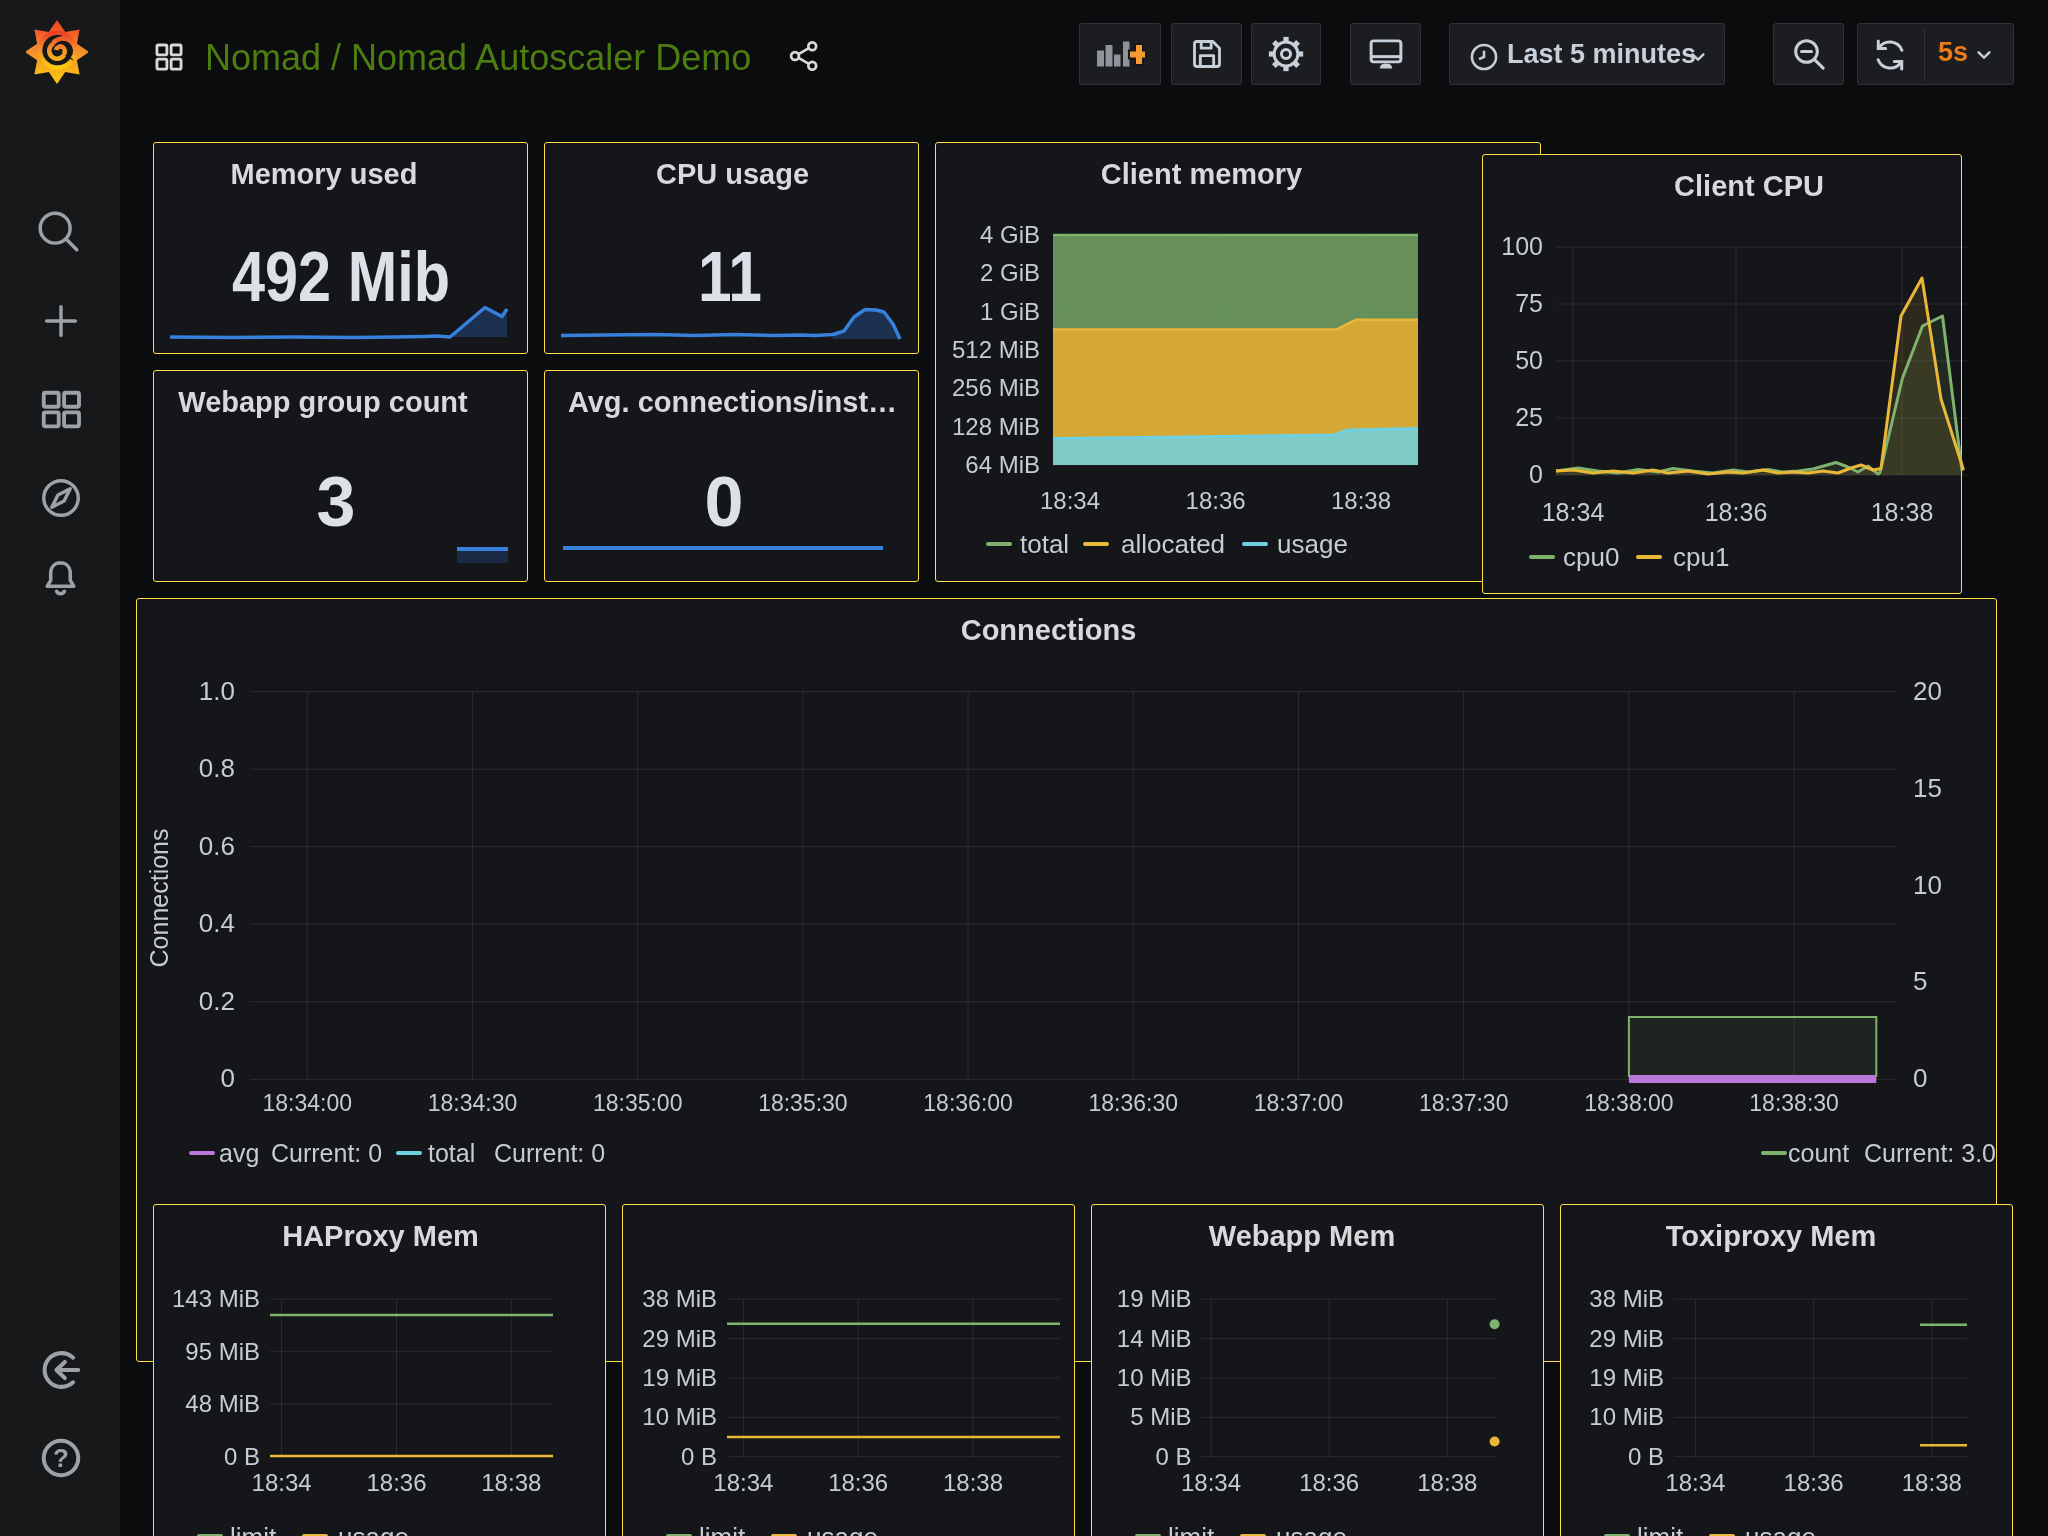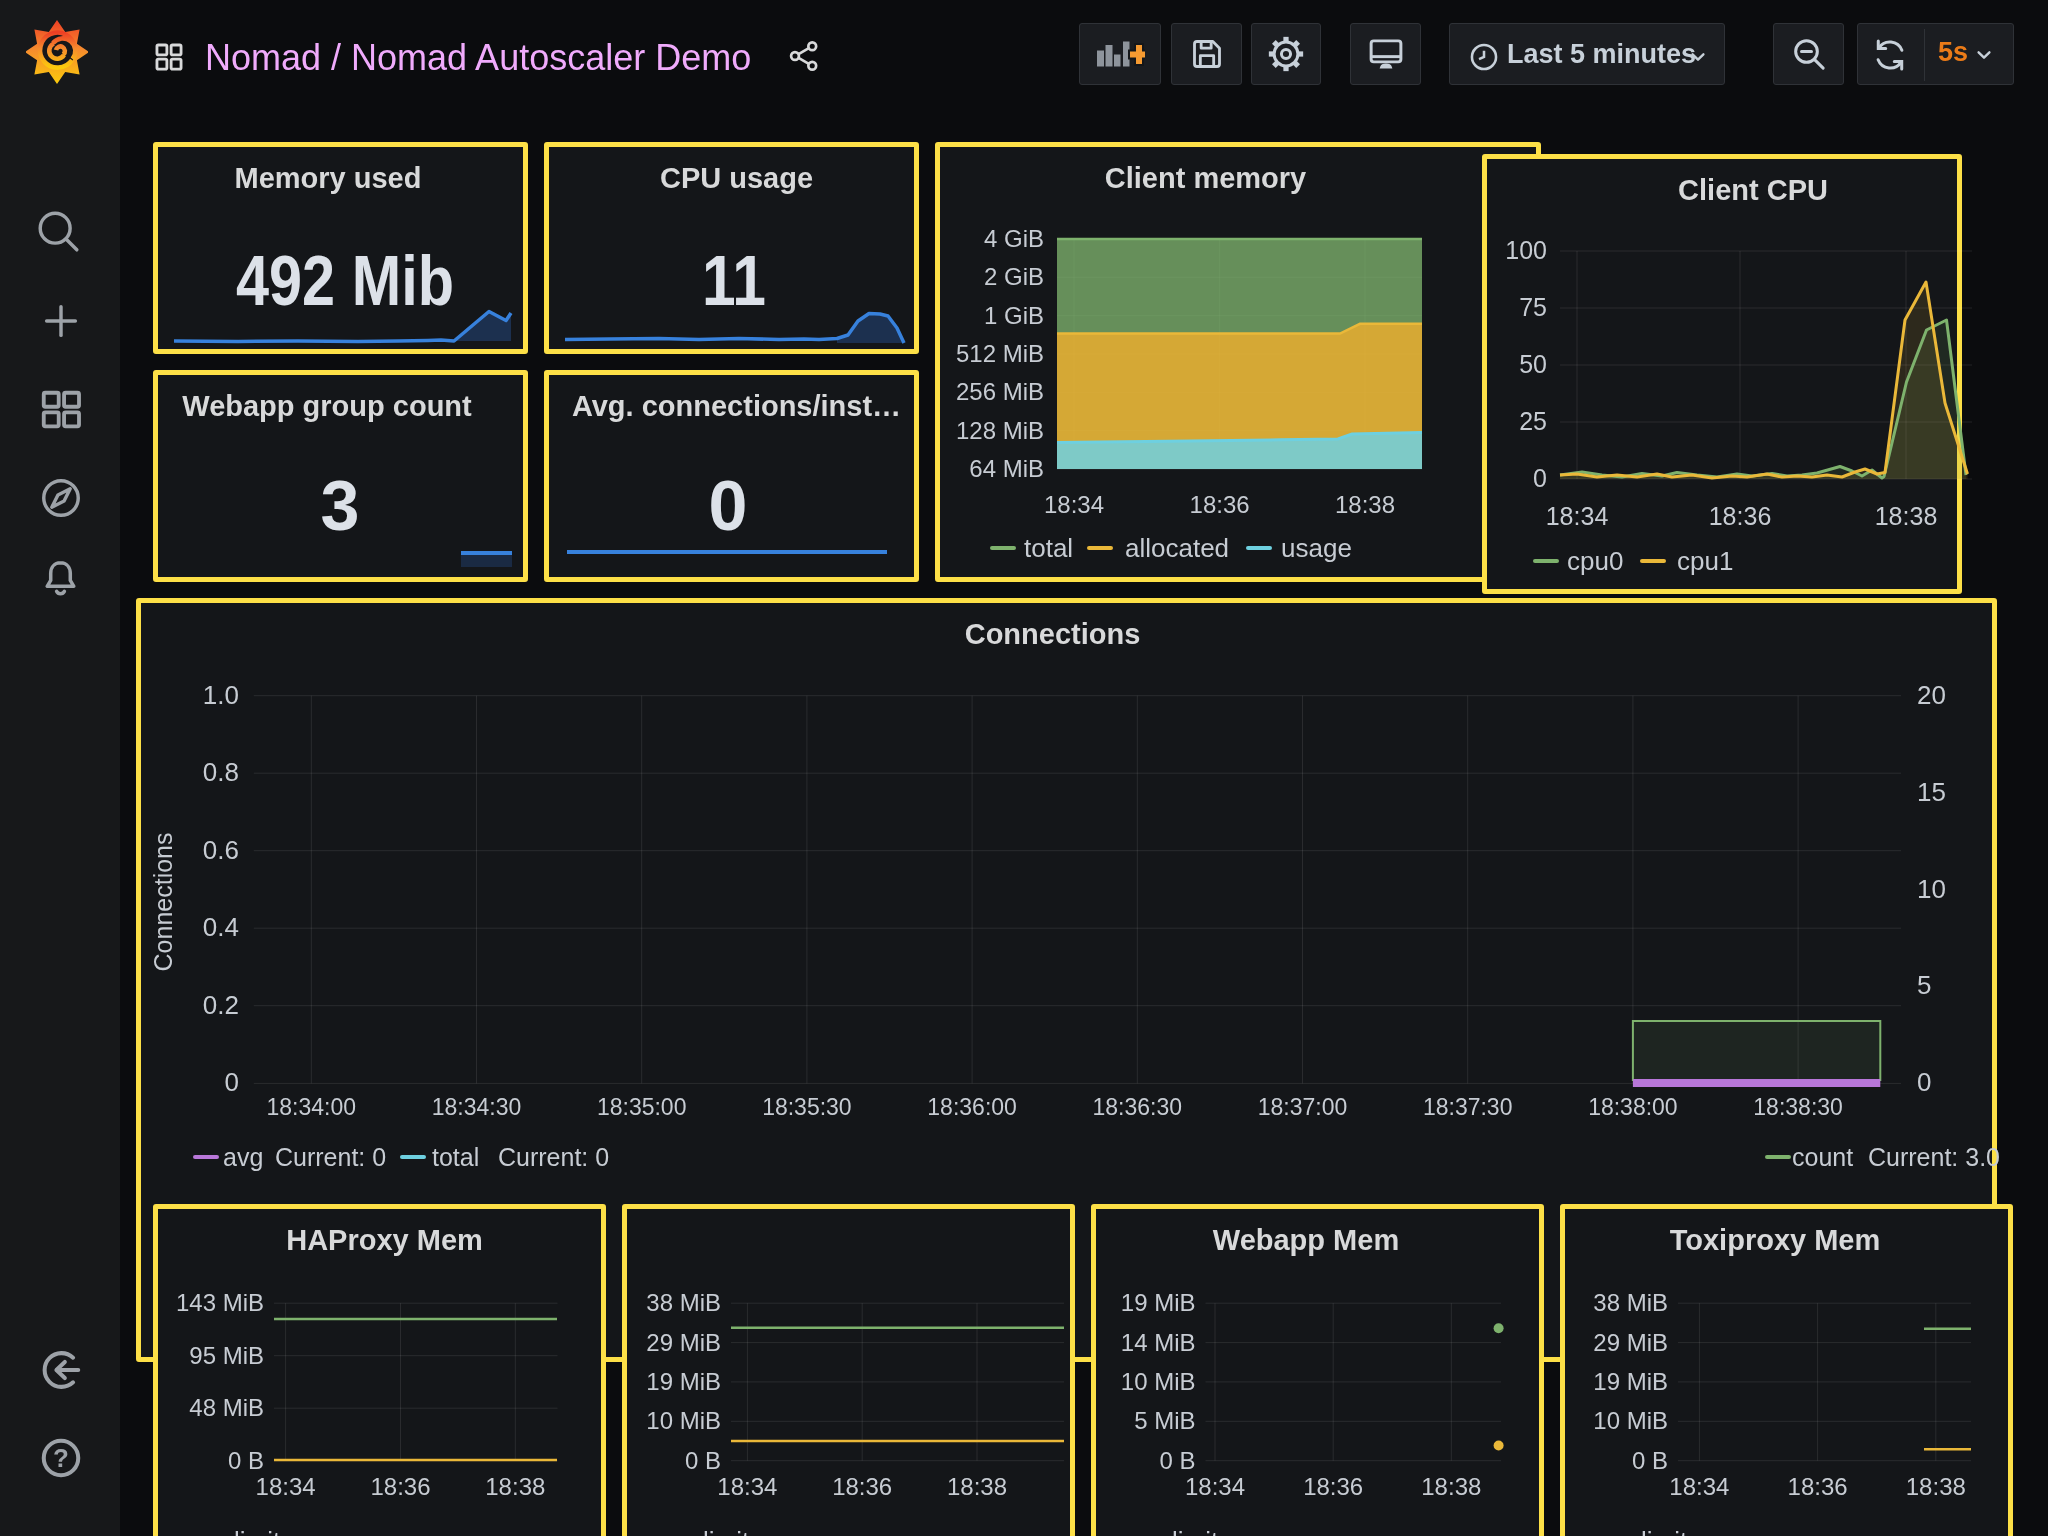--- a/index.html
+++ b/index.html
@@ -1,17 +1,17 @@
 <!DOCTYPE html>
 <html><head><meta charset="utf-8"><style>
 * { margin:0; padding:0; box-sizing:border-box; }
 html,body { width:2048px; height:1536px; background:#0b0c0e; overflow:hidden;
   font-family:"Liberation Sans", sans-serif; }
 .sidebar { position:absolute; left:0; top:0; width:120px; height:1536px; background:#17181a; }
-.panel { position:absolute; background:#141619; border:5px solid #fde047; border-radius:3px; }
+.panel { position:absolute; background:#141619; border:1px solid #fde047; border-radius:3px; }
 .ptitle { position:absolute; left:0; top:0; height:62px; line-height:62px; text-align:center;
   font-size:29px; font-weight:700; color:#d8d9da; white-space:nowrap; overflow:hidden; }
 .panel svg text { font-family:"Liberation Sans", sans-serif; }
 .tbtn { position:absolute; top:23px; height:62px; background:#1b1d21; border:1px solid #2f3237;
   border-radius:3px; display:flex; align-items:center; justify-content:center; }
 </style></head>
 <body>
 <div class="sidebar">
     <svg style="position:absolute;left:26px;top:19px" width="62" height="66" viewBox="0 0 62 66">
 <defs>
@@ -58,21 +58,21 @@
       <circle cx="12" cy="12" r="9"></circle>
       <text x="12" y="16.6" font-size="13.5" font-weight="bold" text-anchor="middle" fill="#9da2a8" stroke="none" font-family="Liberation Sans, sans-serif">?</text>
     </svg>
   </div>
 <svg style="position:absolute;left:152px;top:40px" width="34" height="34" viewBox="0 0 24 24" fill="none" stroke="#d8d9da" stroke-width="2">
     <rect x="3.5" y="3.5" width="7" height="7" rx="1"></rect>
     <rect x="13.5" y="3.5" width="7" height="7" rx="1"></rect>
     <rect x="3.5" y="13.5" width="7" height="7" rx="1"></rect>
     <rect x="13.5" y="13.5" width="7" height="7" rx="1"></rect>
   </svg>
-<div style="position:absolute;left:205px;top:37px;font-size:36px;color:#f0abfc;font-weight:400;white-space:nowrap">Nomad / Nomad Autoscaler Demo</div>
+<div style="position:absolute;left:205px;top:37px;font-size:36px;color:#4d7c0f;font-weight:400;white-space:nowrap">Nomad / Nomad Autoscaler Demo</div>
 <svg style="position:absolute;left:786px;top:38px" width="36" height="36" viewBox="0 0 24 24" fill="none" stroke="#d8d9da" stroke-width="1.8">
     <circle cx="17.5" cy="5.5" r="2.6"></circle>
     <circle cx="6" cy="12" r="2.6"></circle>
     <circle cx="17.5" cy="18.5" r="2.6"></circle>
     <line x1="8.4" y1="10.7" x2="15.2" y2="6.8"></line>
     <line x1="8.4" y1="13.3" x2="15.2" y2="17.2"></line>
   </svg>
 <div class="tbtn" style="left:1079px;width:82px">
     <svg width="49" height="46" viewBox="0 0 49 46">
 <rect x="1" y="19.5" width="7" height="16" fill="#8e949c"></rect>

